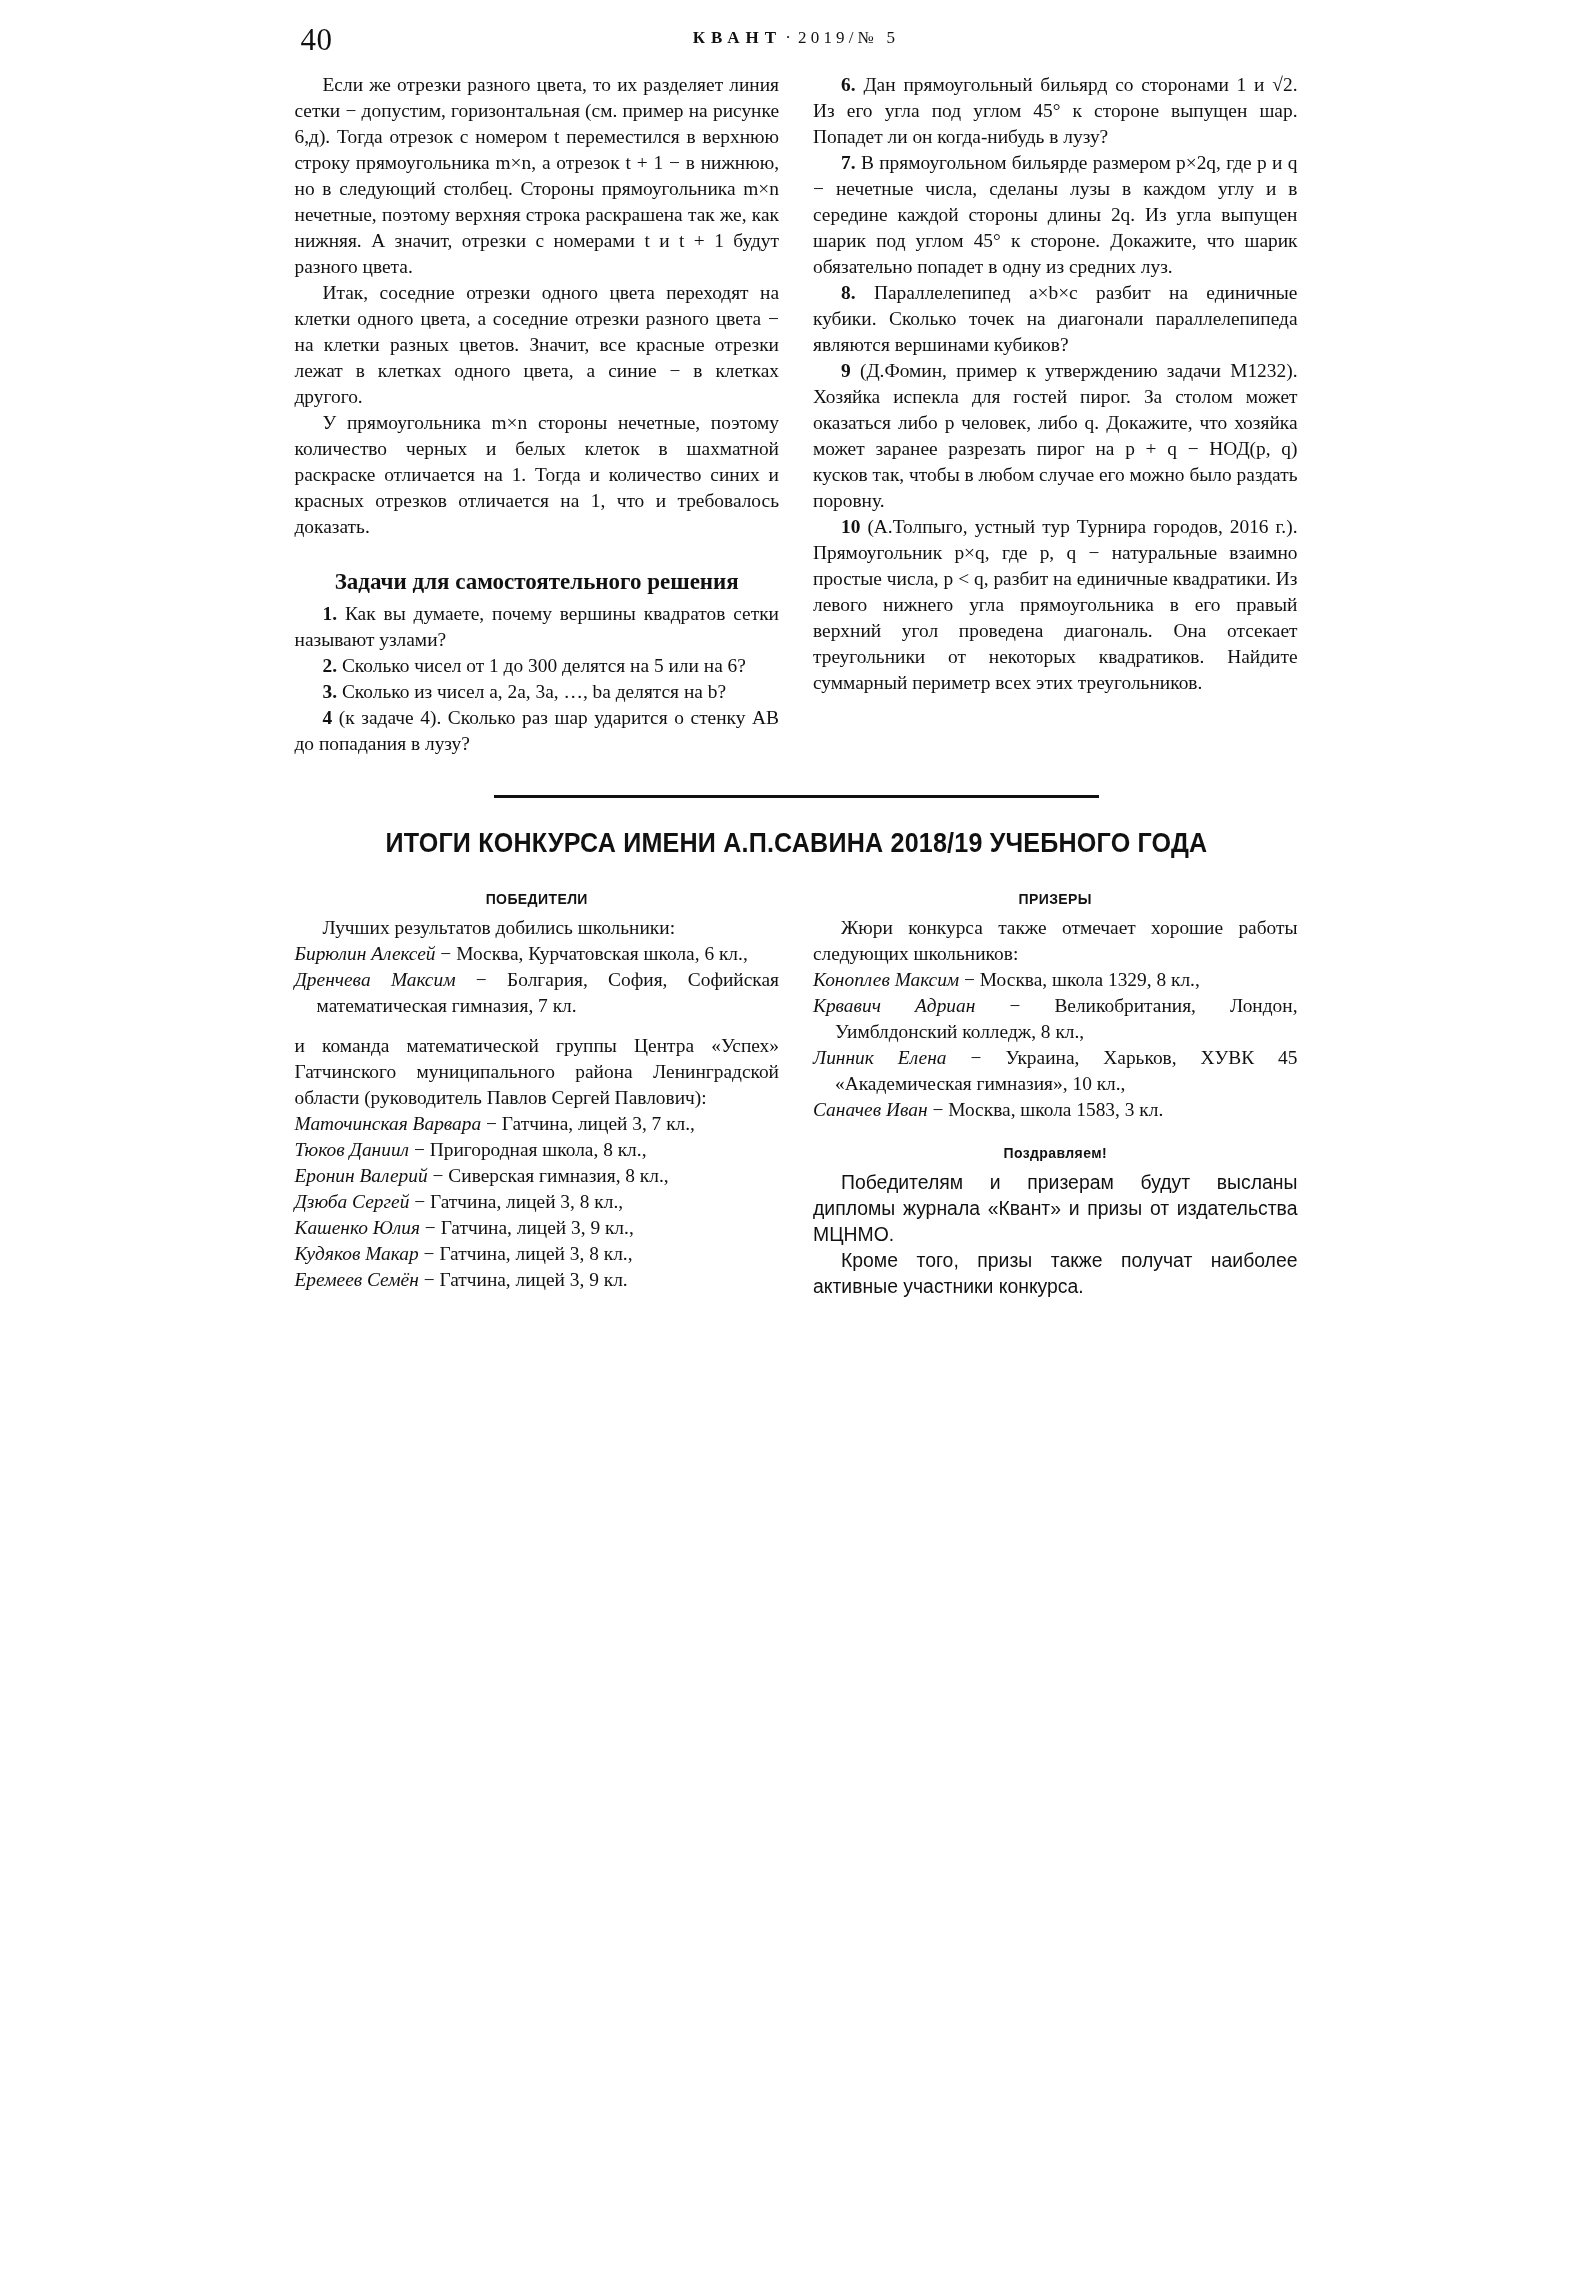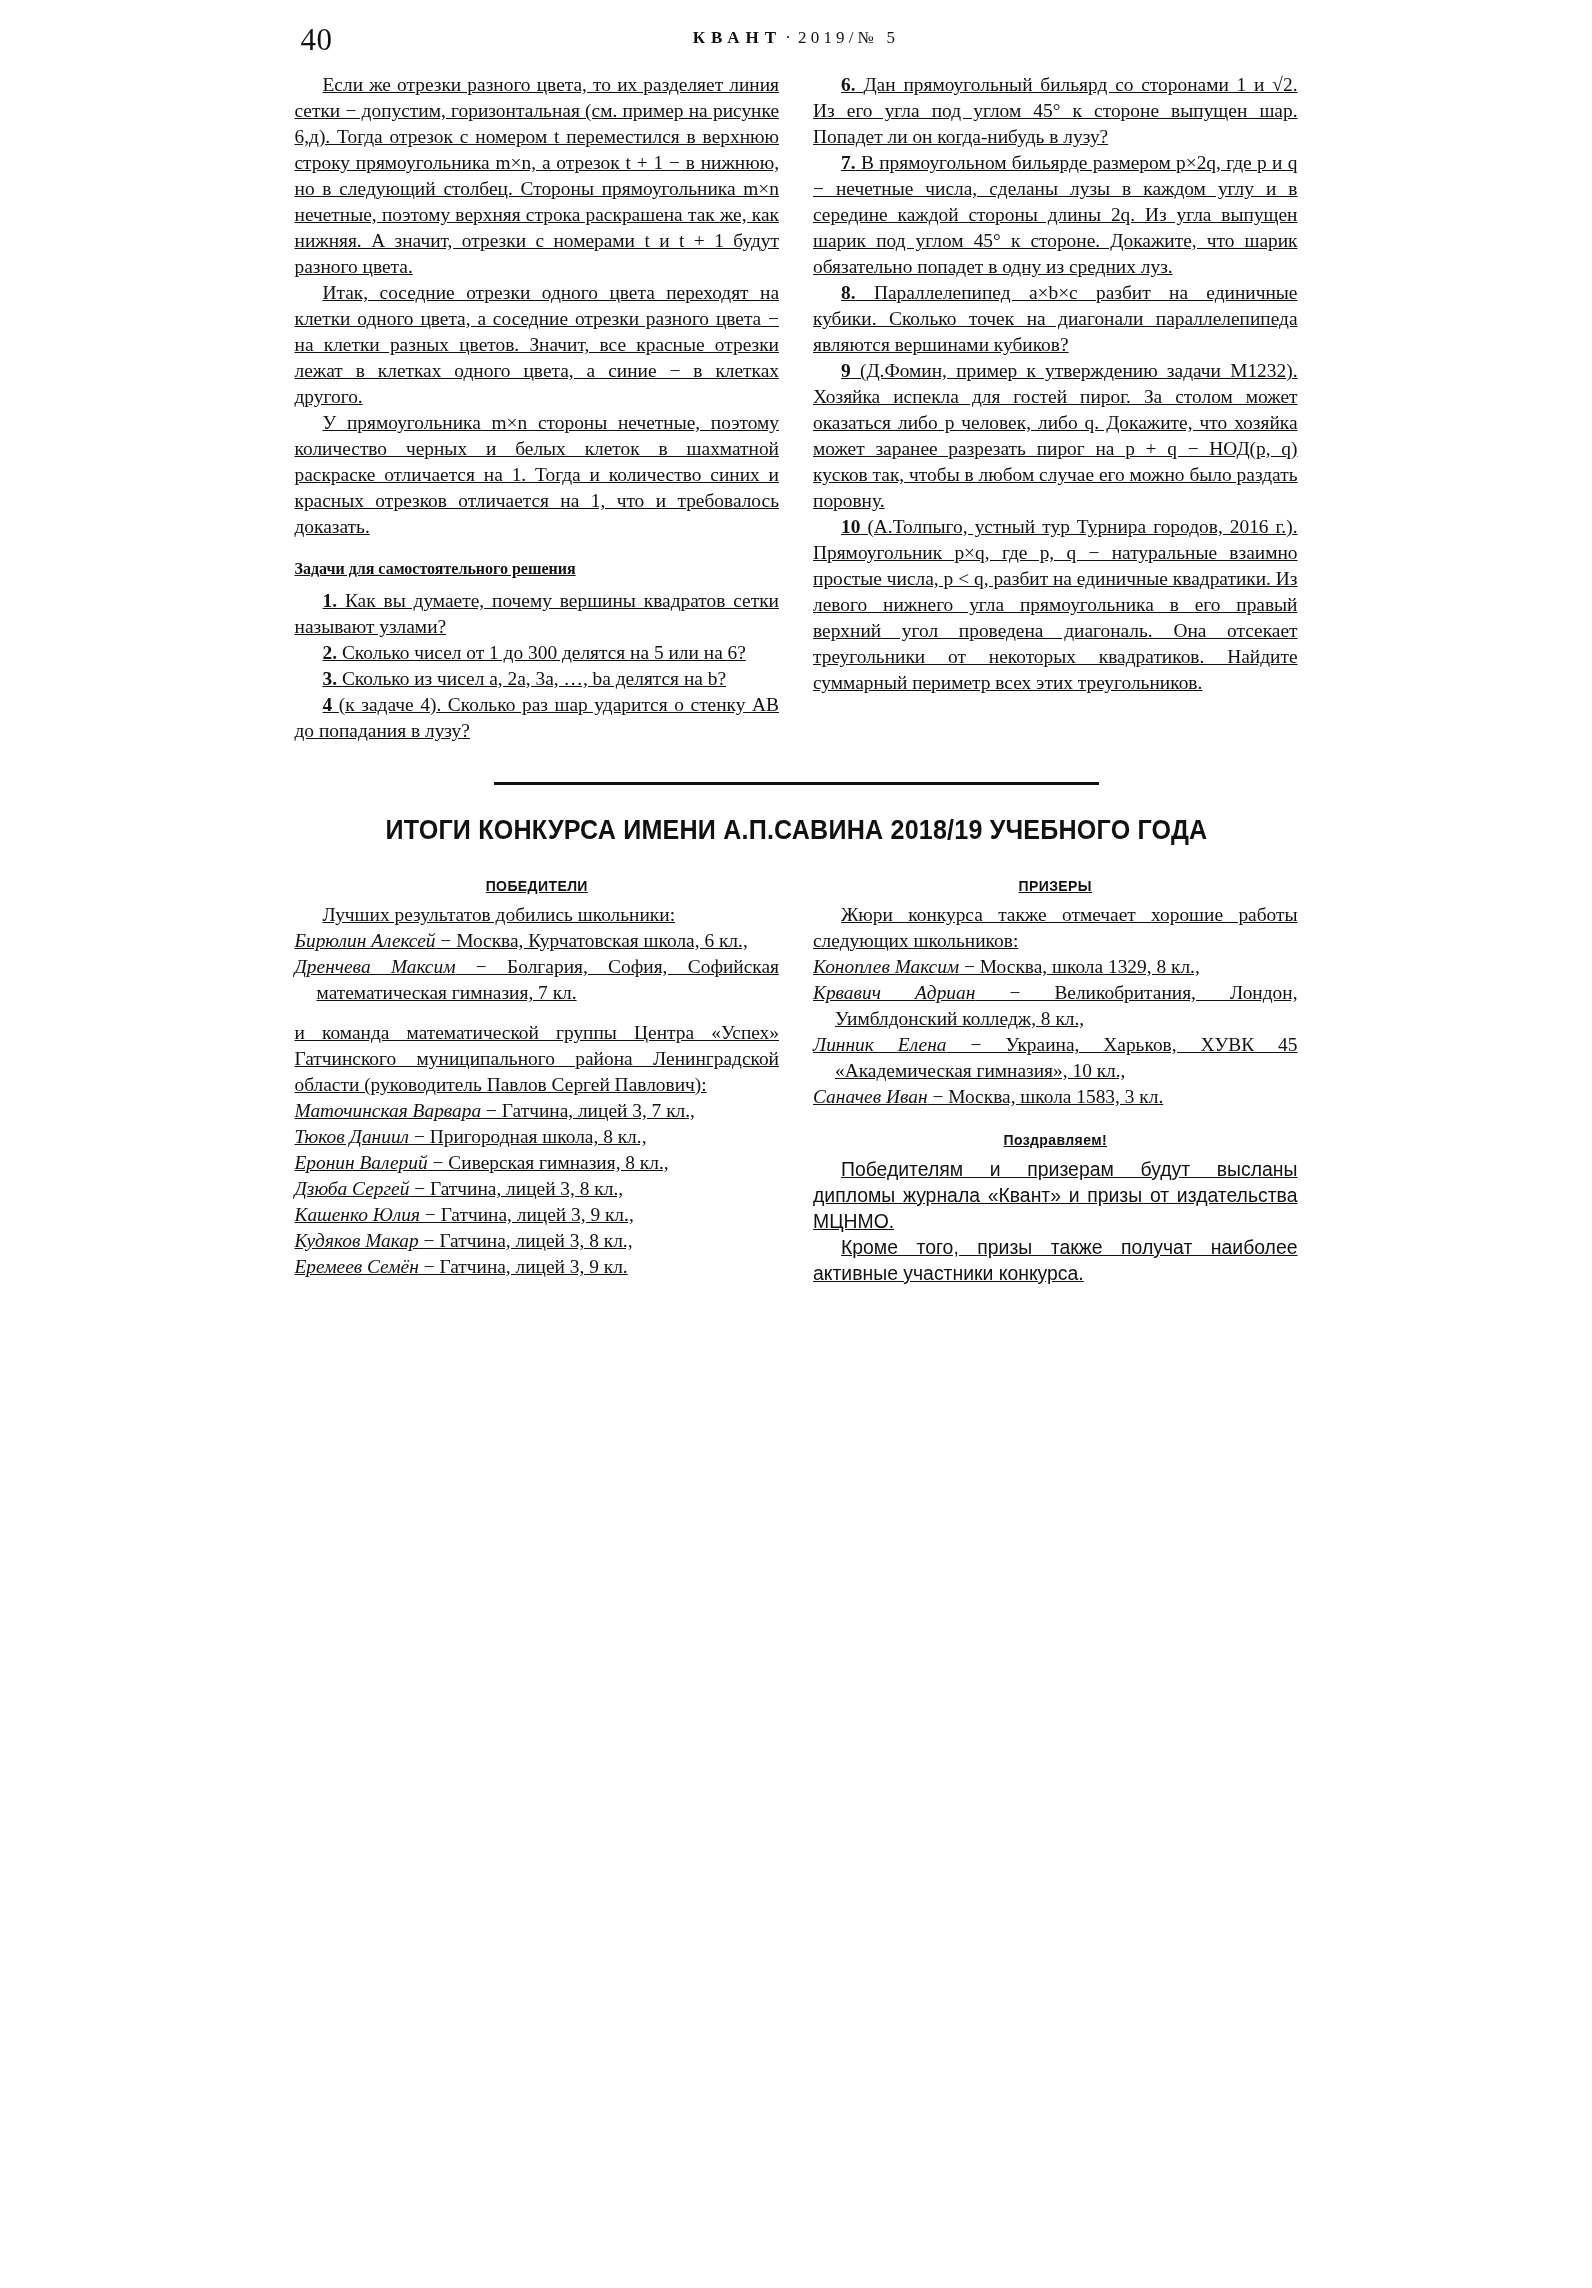--- a/index.html
+++ b/index.html
@@ -44,39 +44,39 @@
     white-space: nowrap;
   }
   .journal .j-name { font-weight: bold; letter-spacing: 6px; margin-top: 20px; }
   .journal .j-sep  { padding: 0 3px; }
 
   
   .cols {
     display: flex;
     gap: 34px;
     margin: 4px 36px 0 36px;
-    text-decoration: underline;
   }
   .col { width: 492px; }
 
   p.tx {
     margin: 0;
     font-size: 19.4px;
     line-height: 26px;
     text-align: justify;
     text-indent: 28px;
     hyphens: manual;
   }
   p.tx.noind { text-indent: 0; }
 
   h3.sechead {
-    margin: 16px 0 6px 0;
-    font-size: 16px;
+    margin: 29px 0 6px 0;
+    font-size: 23px;
     line-height: 26px;
     font-weight: bold;
+    text-align: center;
   }
 
   .num { font-weight: bold; }
   i, .it { font-style: italic; }
 
   
   .rule {
     width: 605px;
     height: 3px;
     background: #111;

